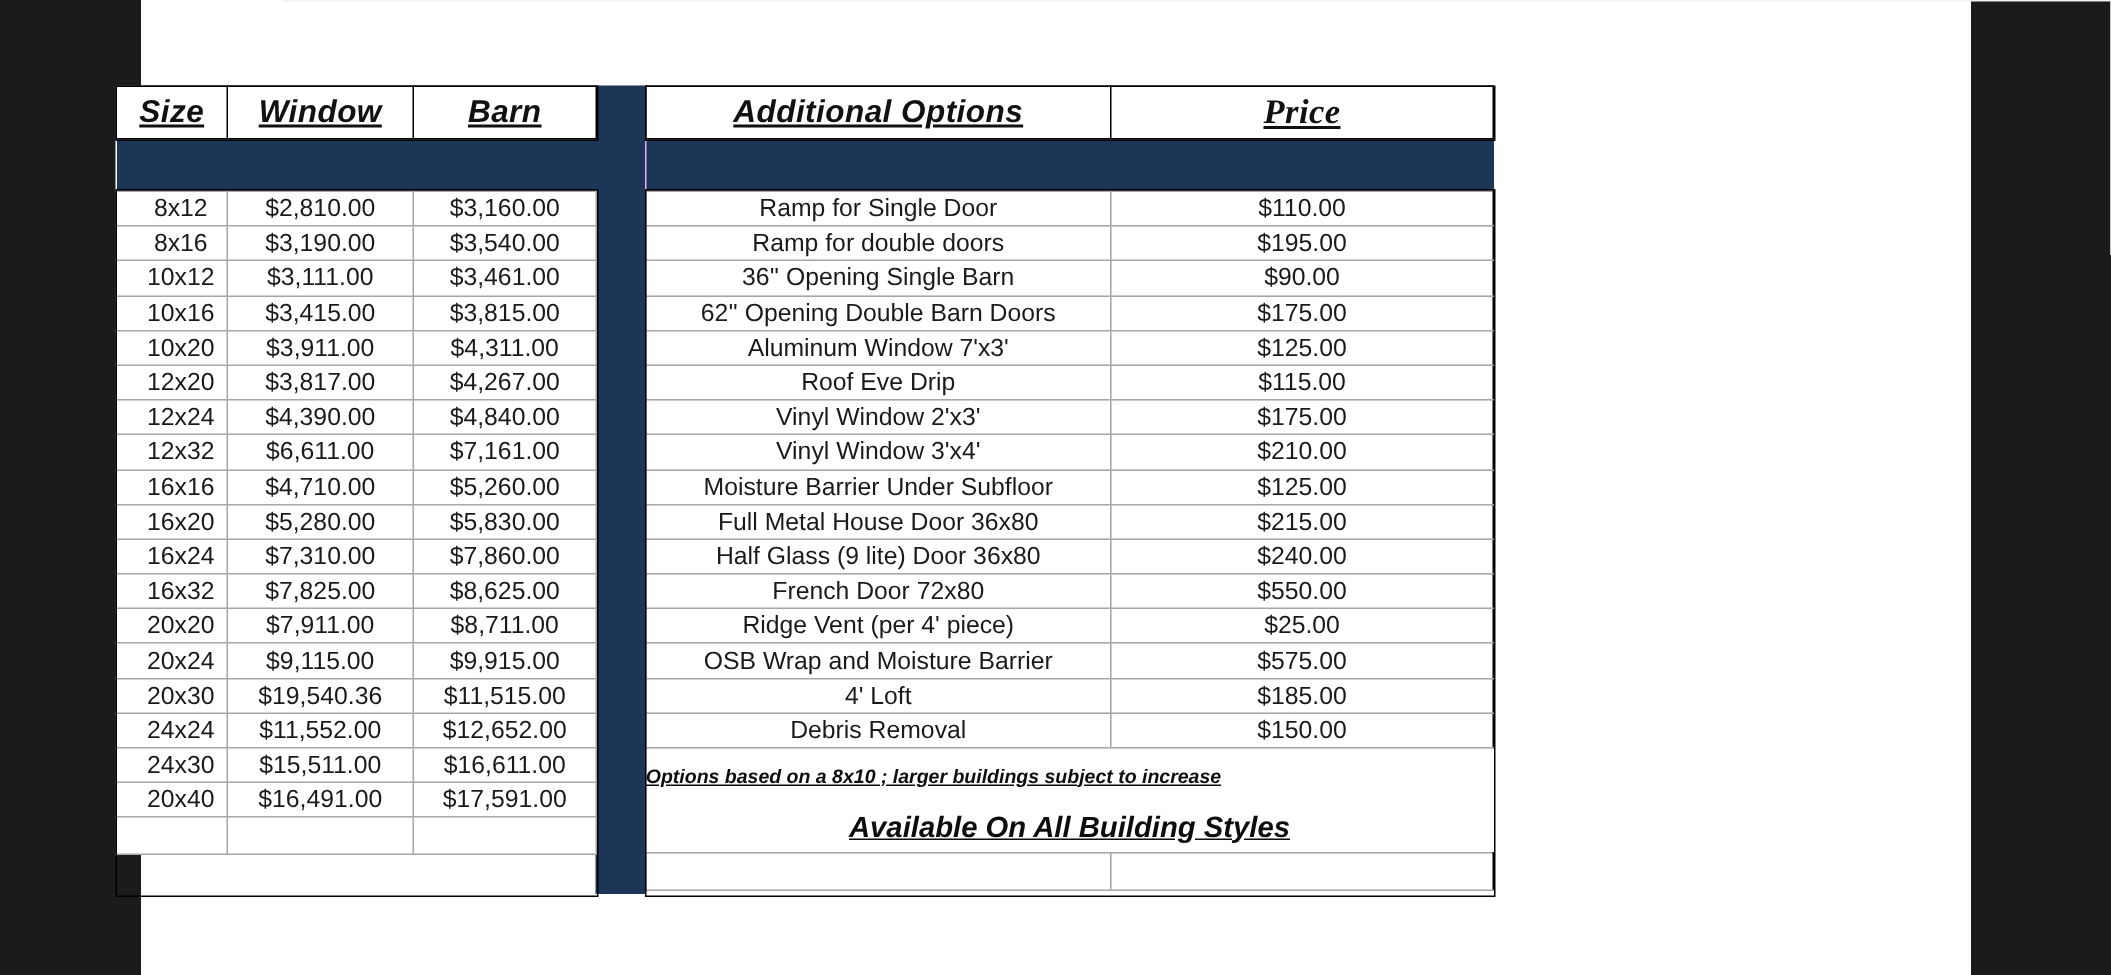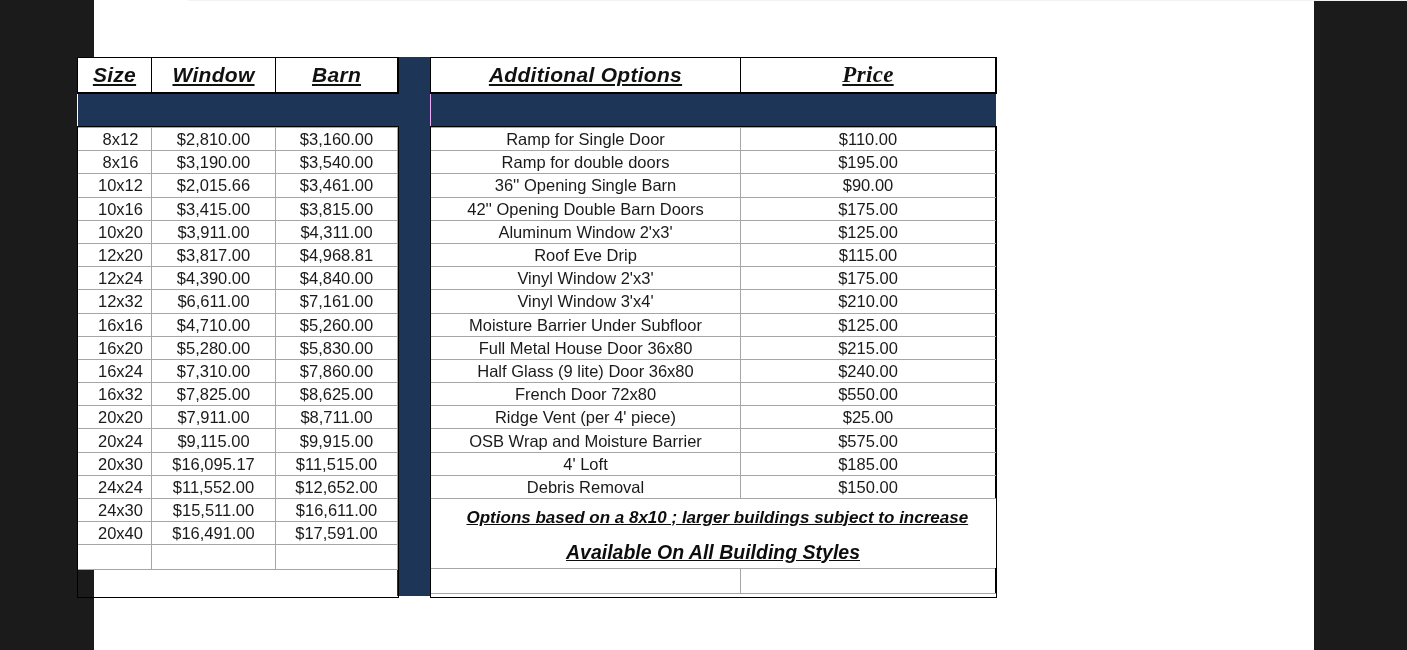--- a/index.html
+++ b/index.html
@@ -168,21 +168,21 @@
   .note1 { height: 37px; }
   .note2 { height: 32px; text-align: center; }
   .note-txt {
     font-weight: bold;
     font-style: italic;
     text-decoration: underline;
     color: #0d0d0d;
     font-family: "Liberation Sans", sans-serif;
     white-space: nowrap;
   }
-  .note-txt.a { font-size: 17px; padding-left: 36px; }
+  .note-txt.a { font-size: 13px; }
   .note-txt.b { font-size: 19.5px; }
 
   
   #scrollbar-track {
     position: absolute;
     left: 94px;
     top: 626px;
     width: 1220px;
     height: 12px;
     background: #ffffff;
@@ -232,37 +232,37 @@
               <td>$2,810.00</td>
               <td>$3,160.00</td>
             </tr>
             <tr class="data-row">
               <td>8x16</td>
               <td>$3,190.00</td>
               <td>$3,540.00</td>
             </tr>
             <tr class="data-row">
               <td>10x12</td>
-              <td>$2,015.66</td>
+              <td>$3,111.00</td>
               <td>$3,461.00</td>
             </tr>
             <tr class="data-row">
               <td>10x16</td>
               <td>$3,415.00</td>
               <td>$3,815.00</td>
             </tr>
             <tr class="data-row">
               <td>10x20</td>
               <td>$3,911.00</td>
               <td>$4,311.00</td>
             </tr>
             <tr class="data-row">
               <td>12x20</td>
               <td>$3,817.00</td>
-              <td>$4,968.81</td>
+              <td>$4,267.00</td>
             </tr>
             <tr class="data-row">
               <td>12x24</td>
               <td>$4,390.00</td>
               <td>$4,840.00</td>
             </tr>
             <tr class="data-row">
               <td>12x32</td>
               <td>$6,611.00</td>
               <td>$7,161.00</td>
@@ -292,21 +292,21 @@
               <td>$7,911.00</td>
               <td>$8,711.00</td>
             </tr>
             <tr class="data-row">
               <td>20x24</td>
               <td>$9,115.00</td>
               <td>$9,915.00</td>
             </tr>
             <tr class="data-row">
               <td>20x30</td>
-              <td>$16,095.17</td>
+              <td>$19,540.36</td>
               <td>$11,515.00</td>
             </tr>
             <tr class="data-row">
               <td>24x24</td>
               <td>$11,552.00</td>
               <td>$12,652.00</td>
             </tr>
             <tr class="data-row">
               <td>24x30</td>
               <td>$15,511.00</td>
@@ -344,25 +344,25 @@
             </tr>
             <tr class="data-row">
               <td>Ramp for double doors</td>
               <td>$195.00</td>
             </tr>
             <tr class="data-row">
               <td>36'' Opening Single Barn</td>
               <td>$90.00</td>
             </tr>
             <tr class="data-row">
-              <td>42'' Opening Double Barn Doors</td>
+              <td>62'' Opening Double Barn Doors</td>
               <td>$175.00</td>
             </tr>
             <tr class="data-row">
-              <td>Aluminum Window 2'x3'</td>
+              <td>Aluminum Window 7'x3'</td>
               <td>$125.00</td>
             </tr>
             <tr class="data-row">
               <td>Roof Eve Drip</td>
               <td>$115.00</td>
             </tr>
             <tr class="data-row">
               <td>Vinyl Window 2'x3'</td>
               <td>$175.00</td>
             </tr>

